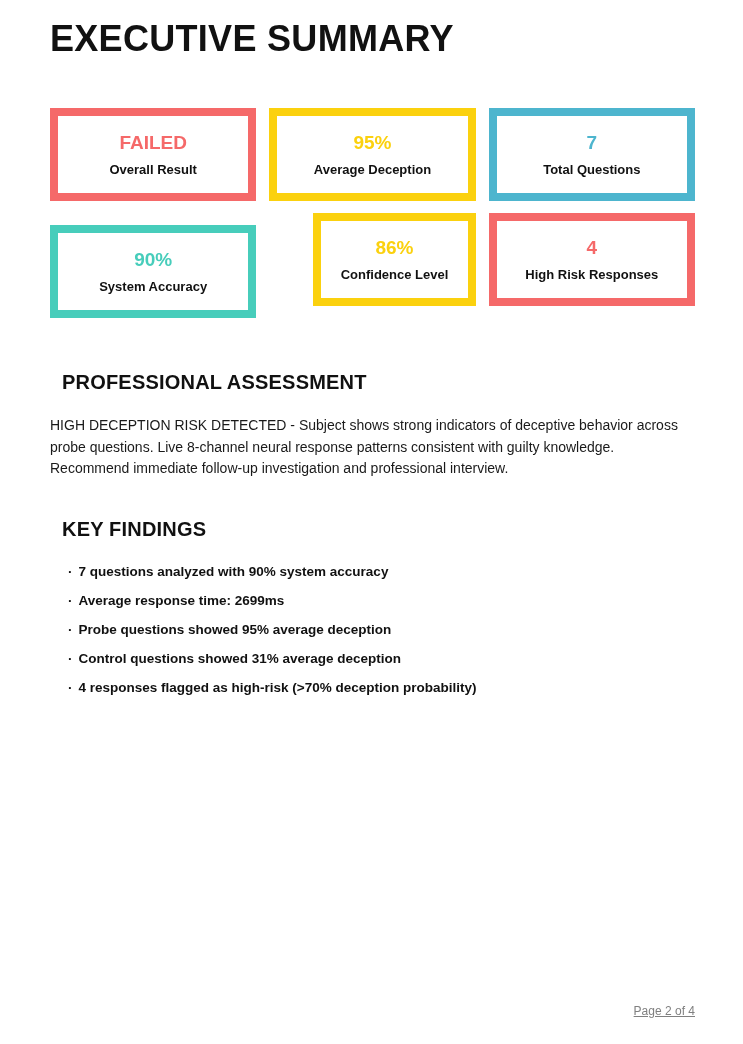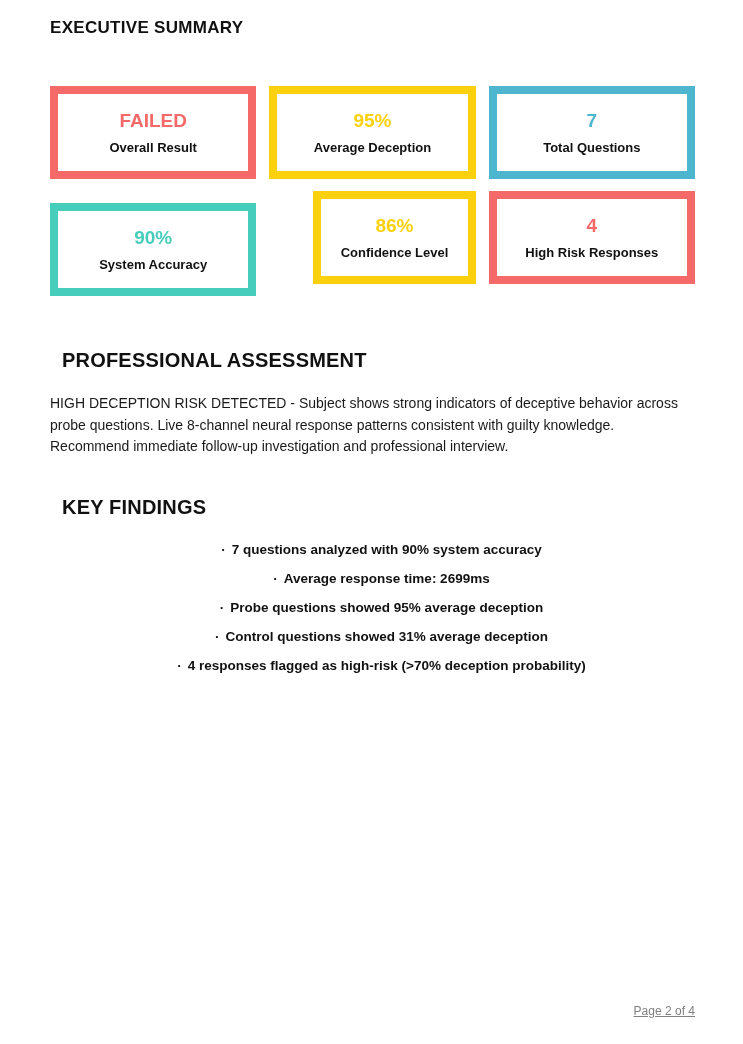--- a/index.html
+++ b/index.html
@@ -17,21 +17,21 @@
     .page {
       position: relative;
       width: 743px;
       height: 1044px;
       box-sizing: border-box;
       padding: 18px 48px 0 50px;
       background: #ffffff;
     }
     .page-title {
       margin: 0;
-      font-size: 17px;
+      font-size: 36px;
       font-weight: bold;
       color: #111111;
       letter-spacing: 0.3px;
     }
     .cards-grid {
       display: grid;
       grid-template-columns: repeat(3, 1fr);
       column-gap: 13px;
       row-gap: 12px;
       margin-top: 48px;
@@ -73,21 +73,20 @@
       font-size: 14px;
       line-height: 21.5px;
       color: #1a1a1a;
       font-weight: normal;
     }
     .heading-findings { margin-top: 38px; }
     .findings-list {
       list-style: none;
       margin: 23px 0 0 0;
       padding: 0 0 0 18px;
-      text-align: center;
     }
     .findings-list li {
       font-size: 13.5px;
       font-weight: bold;
       color: #111111;
       line-height: 1.2;
       margin-bottom: 13px;
     }
     .findings-list li::before {
       content: "\00B7";

